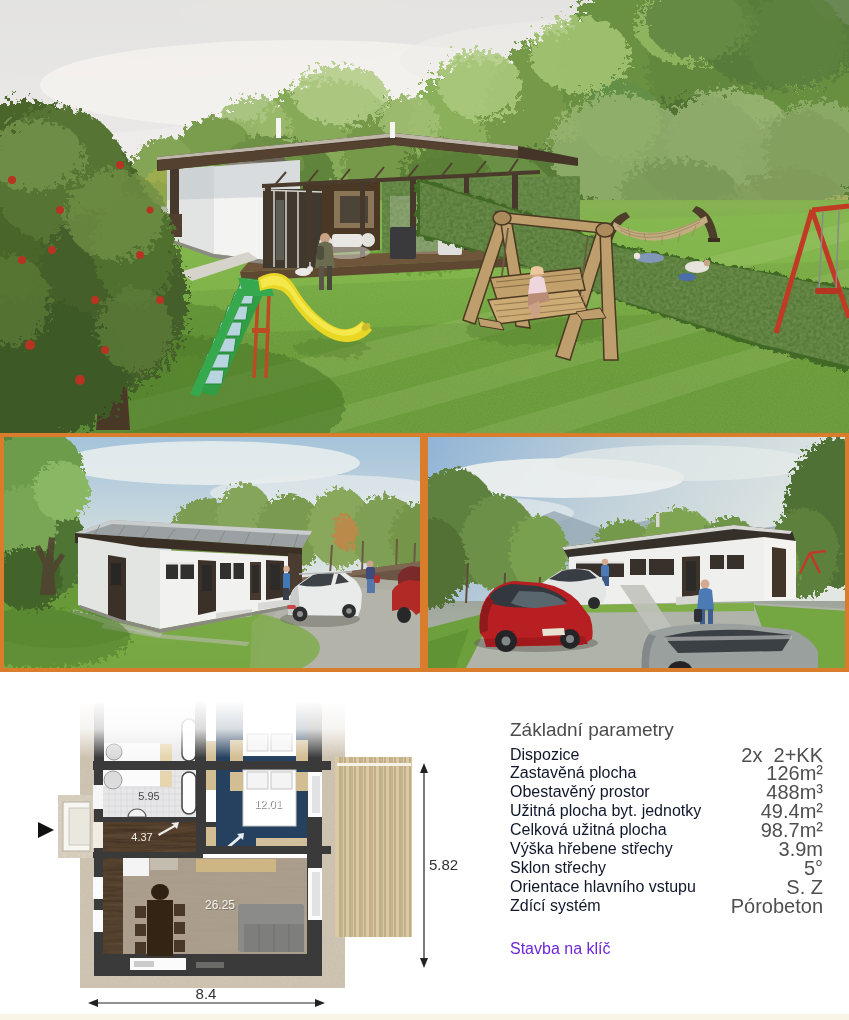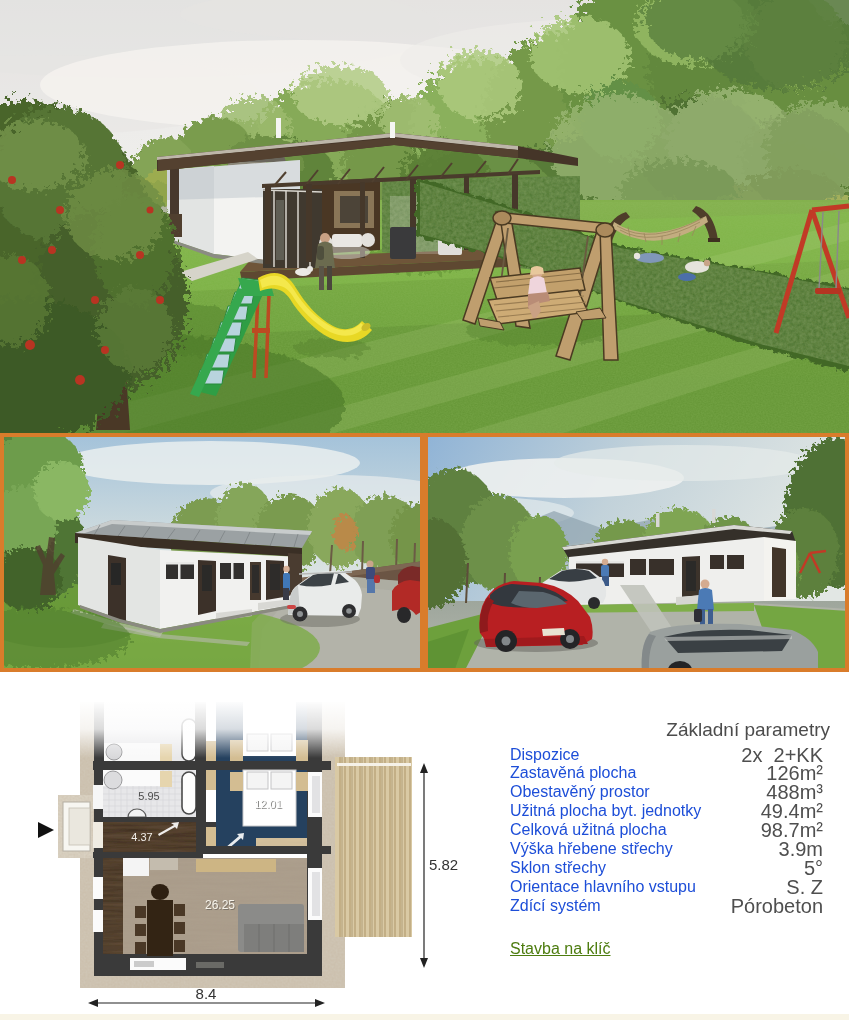--- a/index.html
+++ b/index.html
@@ -874,19 +874,19 @@
 <text x="429" y="198" font-family="Liberation Sans,sans-serif" font-size="15" fill="#333">5.82</text>
 
 <g stroke="#222" stroke-width="1.2">
 <line x1="92" y1="331" x2="321" y2="331"></line>
 </g>
 <polygon points="88,331 98,327 98,335" fill="#222"></polygon>
 <polygon points="325,331 315,327 315,335" fill="#222"></polygon>
 <text x="206" y="327" font-family="Liberation Sans,sans-serif" font-size="15" fill="#333" text-anchor="middle">8.4</text>
 </svg>
 
-<div class="abs" style="left:510px;top:719px;width:320px;font-size:19px;color:#4c4c4c;text-align:right;">Základní parametry</div>
-<div class="abs" style="left:510px;top:745.5px;width:330px;font-size:16px;line-height:18.9px;color:#1d4ed8;white-space:nowrap;">Dispozice<br>Zastavěná plocha<br>Obestavěný prostor<br>Užitná plocha byt. jednotky<br>Celková užitná plocha<br>Výška hřebene střechy<br>Sklon střechy<br>Orientace hlavního vstupu<br>Zdící systém</div>
+<div class="abs" style="left:510px;top:719px;width:320px;font-size:19px;color:#4c4c4c;">Základní parametry</div>
+<div class="abs" style="left:510px;top:745.5px;width:330px;font-size:16px;line-height:18.9px;color:#0f172a;white-space:nowrap;">Dispozice<br>Zastavěná plocha<br>Obestavěný prostor<br>Užitná plocha byt. jednotky<br>Celková užitná plocha<br>Výška hřebene střechy<br>Sklon střechy<br>Orientace hlavního vstupu<br>Zdící systém</div>
 <div class="abs" style="left:510px;top:745.5px;width:313px;font-size:20px;line-height:18.9px;color:#4f4f4f;text-align:right;white-space:nowrap;">2x&nbsp; 2+KK<br>126m²<br>488m³<br>49.4m²<br>98.7m²<br>3.9m<br>5°<br>S. Z<br>Pórobeton</div>
-<div class="abs" style="left:510px;top:940px;font-size:16px;color:#4d7c0f;text-decoration:underline;">Stavba na klíč</div>
+<div class="abs" style="left:510px;top:940px;font-size:16px;color:#6d28d9;">Stavba na klíč</div>
 
 <div class="abs" style="left:0;top:1014px;width:849px;height:6px;background:#f8f4e6"></div>
 </div>
 
 </body></html>

